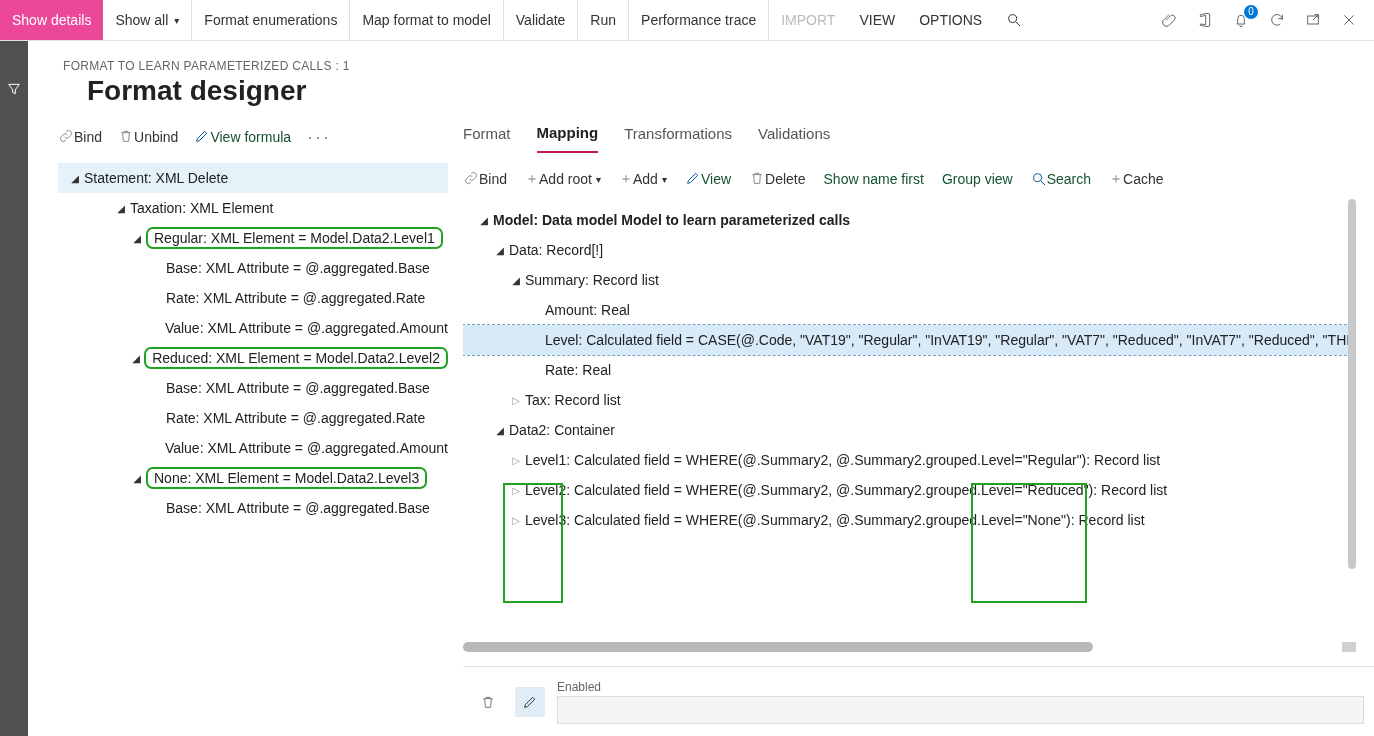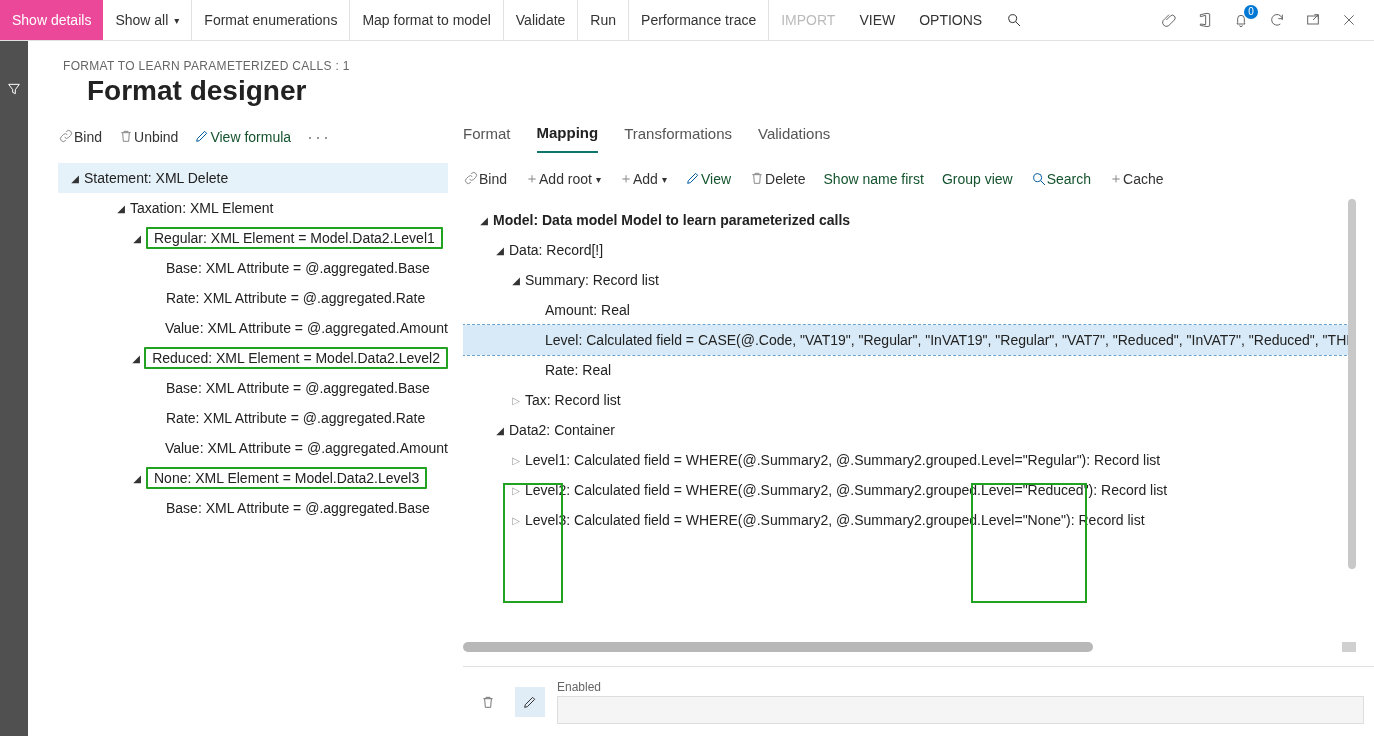--- a/index.html
+++ b/index.html
@@ -35,30 +35,30 @@
 .subbar { height:40px; display:flex; align-items:center; gap:16px; font-size:14px; flex-wrap:nowrap; }
 .subbar .lnk { display:flex; align-items:center; cursor:pointer; color:#333; white-space:nowrap;justify-content:center; }
 .subbar .lnk.blue { color:#14532d; }
 .subbar .ic { font-size:14px; color:#888; }
 .subbar .dots { color:#888; font-size:18px; letter-spacing:2px; }
 .col.right .subbar { gap:18px; }
 
 
 .tabs { height:38px; display:flex; align-items:center; gap:26px; font-size:15px; color:#555; border-bottom:1px solid transparent; margin-bottom:4px; }
 .tabs .tab { padding:6px 0 10px; cursor:pointer; }
-.tabs .tab.active { color:#222; font-weight:600; border-bottom:2px solid #0f766e; }
+.tabs .tab.active { color:#222; font-weight:600; border-bottom:2px solid #be185d; }
 
 
 .tree { flex:1; overflow:auto; font-size:14px; color:#222; padding-top:6px; }
 .node { position:relative; height:30px; display:flex; align-items:center; white-space:nowrap; }
 .node .tw { width:14px; text-align:center; font-size:10px; color:#333; margin-right:2px; }
 .node .tw.none { visibility:hidden; }
 .node.sel-left { background:#e6f2fa; margin-left:-30px; padding-left:30px; width:calc(100% + 30px); }
 .node.sel-right { background:#d8eaf7; outline:1px dashed #6aa2cf; }
-.node .hlbox { border:2px solid #21a321; padding:1px 6px; border-radius:1px; }
+.node .hlbox { border:2px solid #21a321; padding:1px 6px; border-radius:7px; }
 .green-overlay { position:absolute; border:2px solid #21a321; pointer-events:none; }
 
 
 .rt-vscroll { position:absolute; right:0; top:0; width:8px; height:370px; background:#c8c8c8; border-radius:4px; }
 .rt-hscroll { position:absolute; left:0; bottom:0; height:10px; width:630px; background:#b8b8b8; border-radius:5px; }
 .rt-hthumb { position:absolute; right:0; bottom:0; height:10px; width:14px; background:#d0d0d0; }
 
 .right-tree-wrap { position:relative; flex:1; overflow:hidden; margin-right:18px; }
 .right-tree-wrap .tree { position:absolute; inset:0; padding-bottom:14px; }
 

